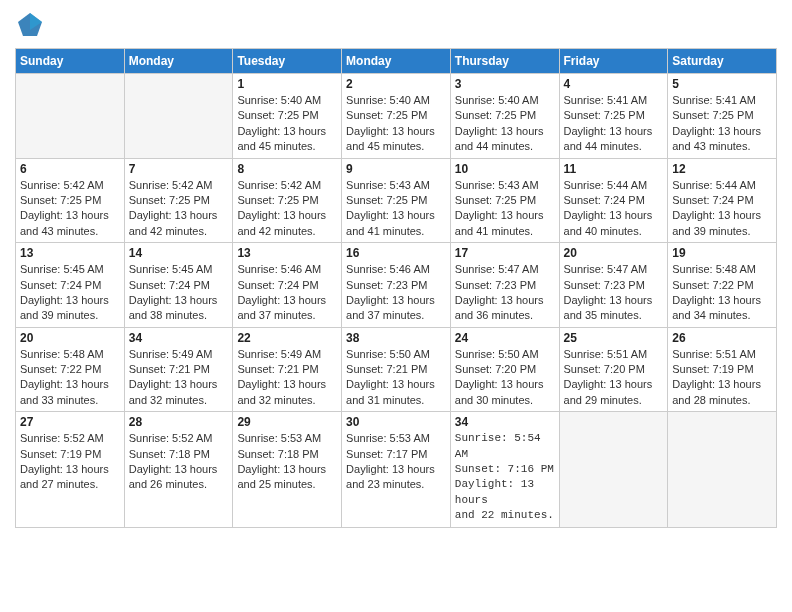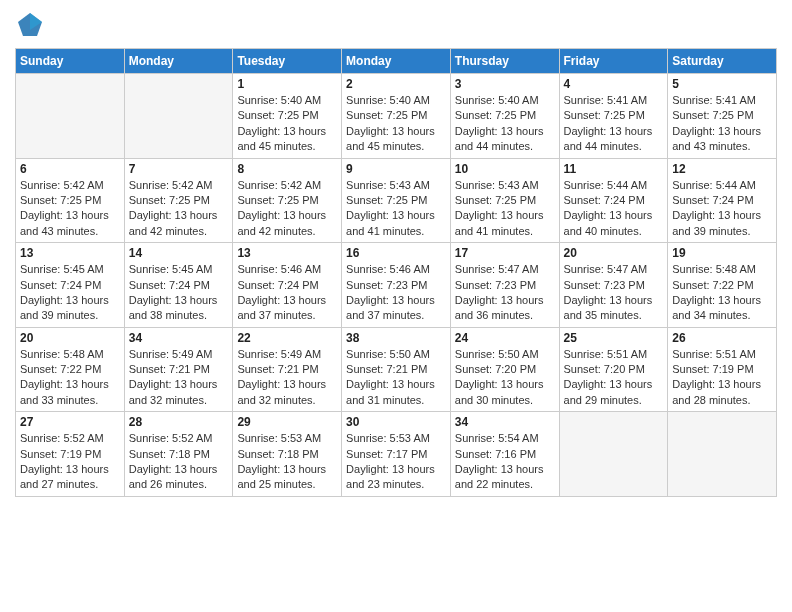--- a/index.html
+++ b/index.html
@@ -353,21 +353,21 @@
           </td>
           <td>
             <span class="day-num">30</span>
             <div class="cell-info" style="white-space: pre-line;">Sunrise: 5:53 AM
 Sunset: 7:17 PM
 Daylight: 13 hours
 and 23 minutes.</div>
           </td>
           <td>
             <span class="day-num">34</span>
-            <div class="cell-info" style="white-space: pre-line;">Sunrise: 5:54 AM
+            <div class="cell-info" style="white-space: pre-line; font-family: Liberation Mono, monospace;">Sunrise: 5:54 AM
 Sunset: 7:16 PM
 Daylight: 13 hours
 and 22 minutes.</div>
           </td>
           <td class="empty"></td>
           <td class="empty"></td>
         </tr>
       </tbody>
   </table>
 </div>

